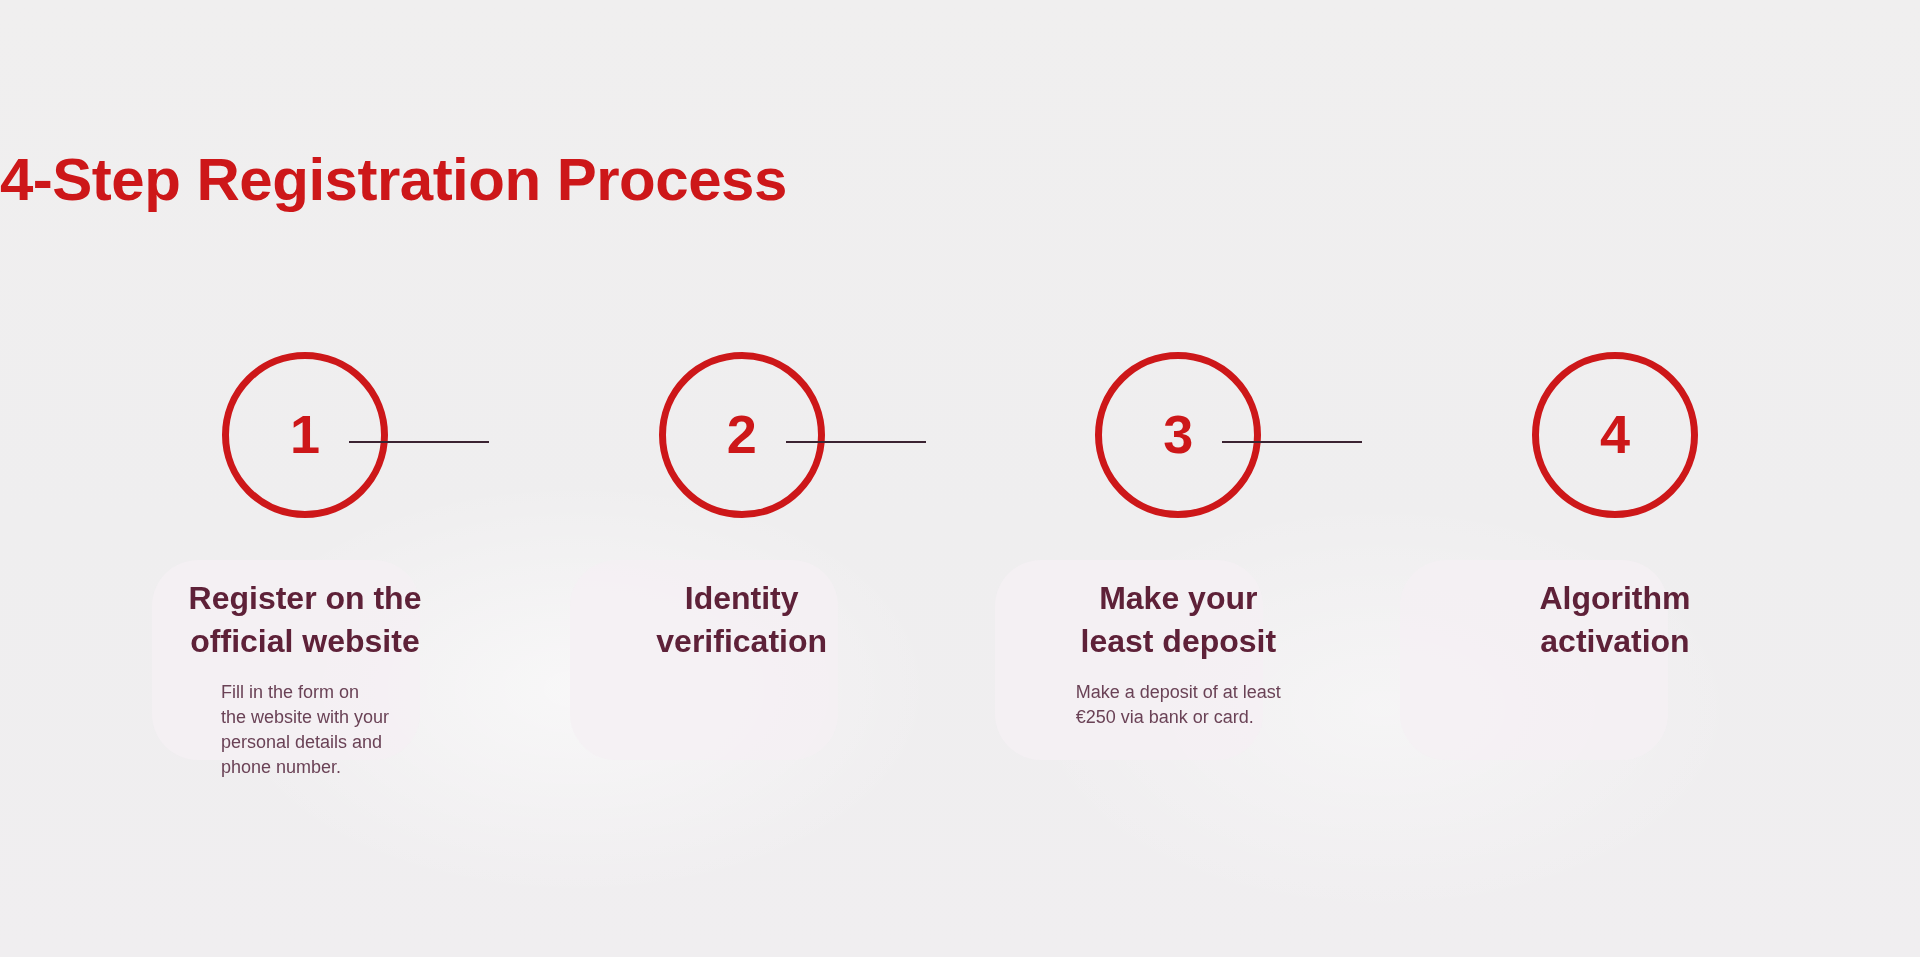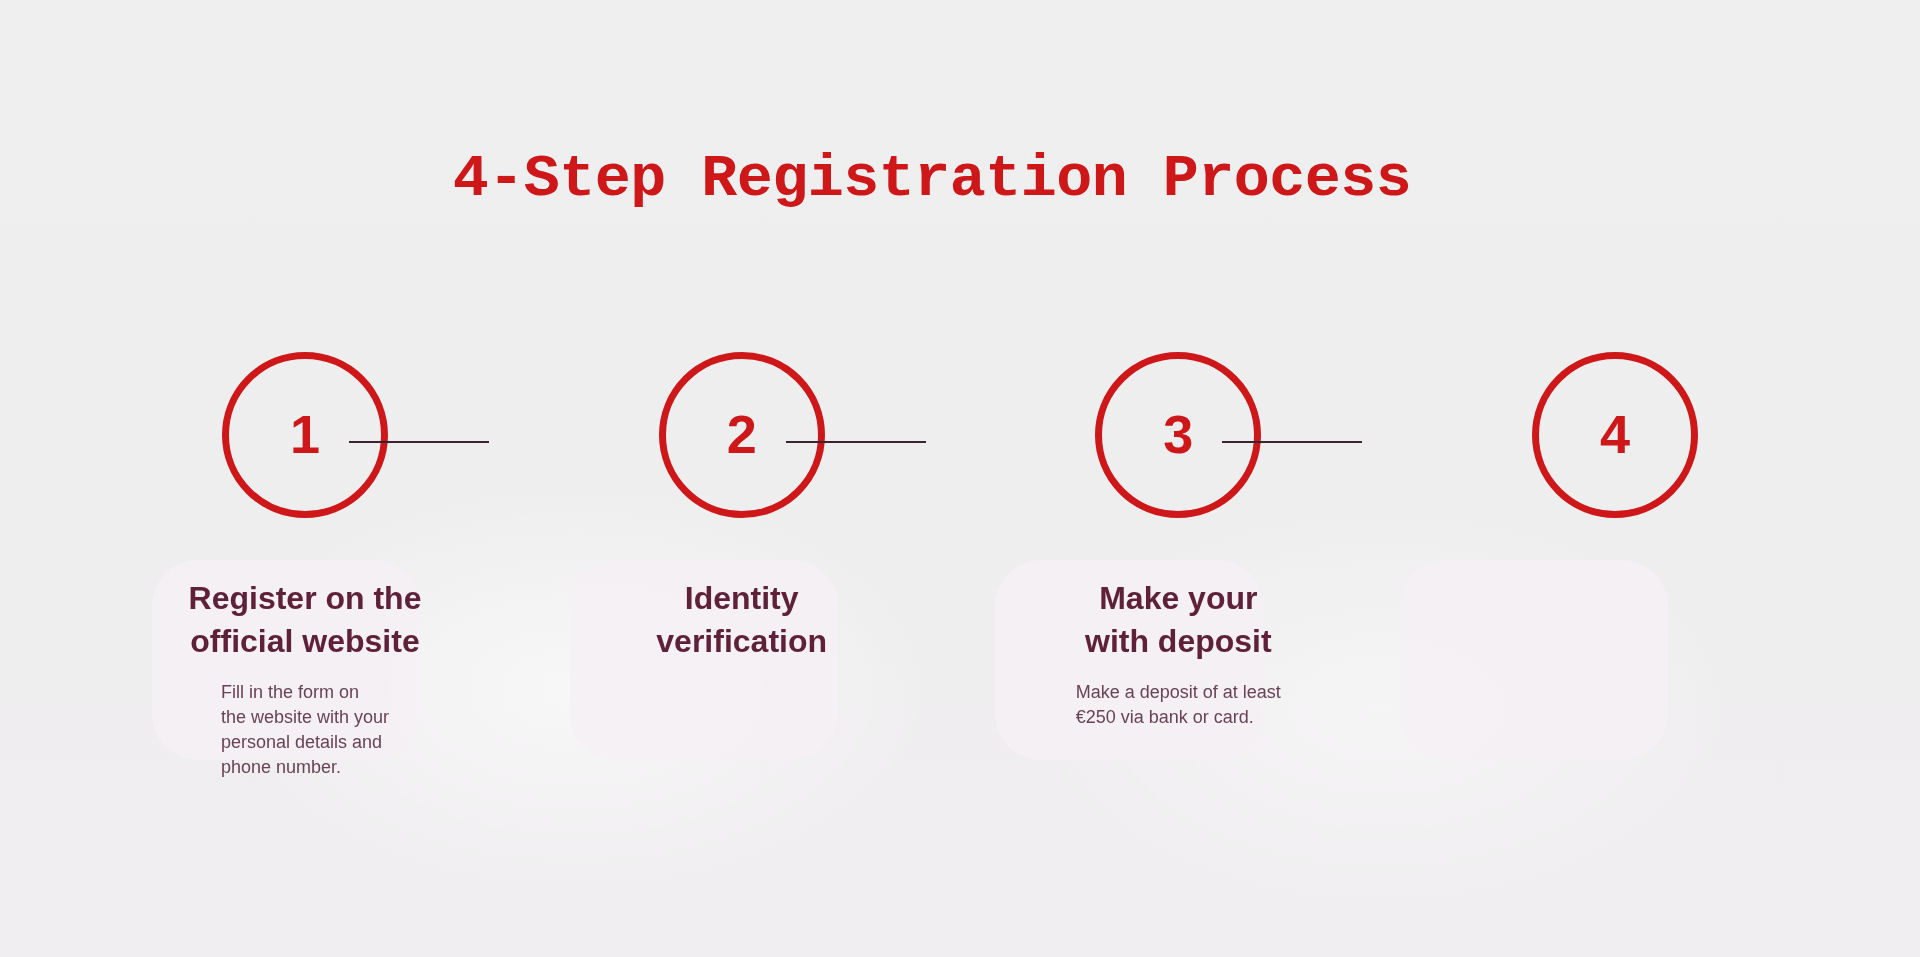--- a/index.html
+++ b/index.html
@@ -46,28 +46,26 @@
   .panel.p2 { left: 570px; }
   .panel.p3 { left: 995px; }
   .panel.p4 { left: 1400px; }
 
   
   .title {
     position: absolute;
     top: 108px;
     left: 0;
     width: 1864px;
-    text-align: center;
     font-size: 60px;
     font-weight: 700;
     line-height: 1.05;
     letter-spacing: -0.5px;
     color: #cd1719;
     white-space: nowrap;
-    font-family: Liberation Mono, monospace;
   }
 
   
   .steps {
     position: absolute;
     top: 352px;
     left: 130px;
     width: 1660px;
     display: flex;
     align-items: flex-start;
@@ -183,26 +181,28 @@
       <div class="step-heading">Identity
 verification</div>
     </div>
 
     <div class="step s3">
       <div class="circle">
         <span class="circle-number">3</span>
         <span class="connector"></span>
       </div>
       <div class="step-heading">Make your
-with deposit</div>
+least deposit</div>
       <div class="step-desc">Make a deposit of at least
 €250 via bank or card.</div>
     </div>
 
     <div class="step s4">
       <div class="circle">
         <span class="circle-number">4</span>
 
       </div>
+      <div class="step-heading">Algorithm
+activation</div>
     </div>
 
   </div>
 </div>
 
 </body></html>

